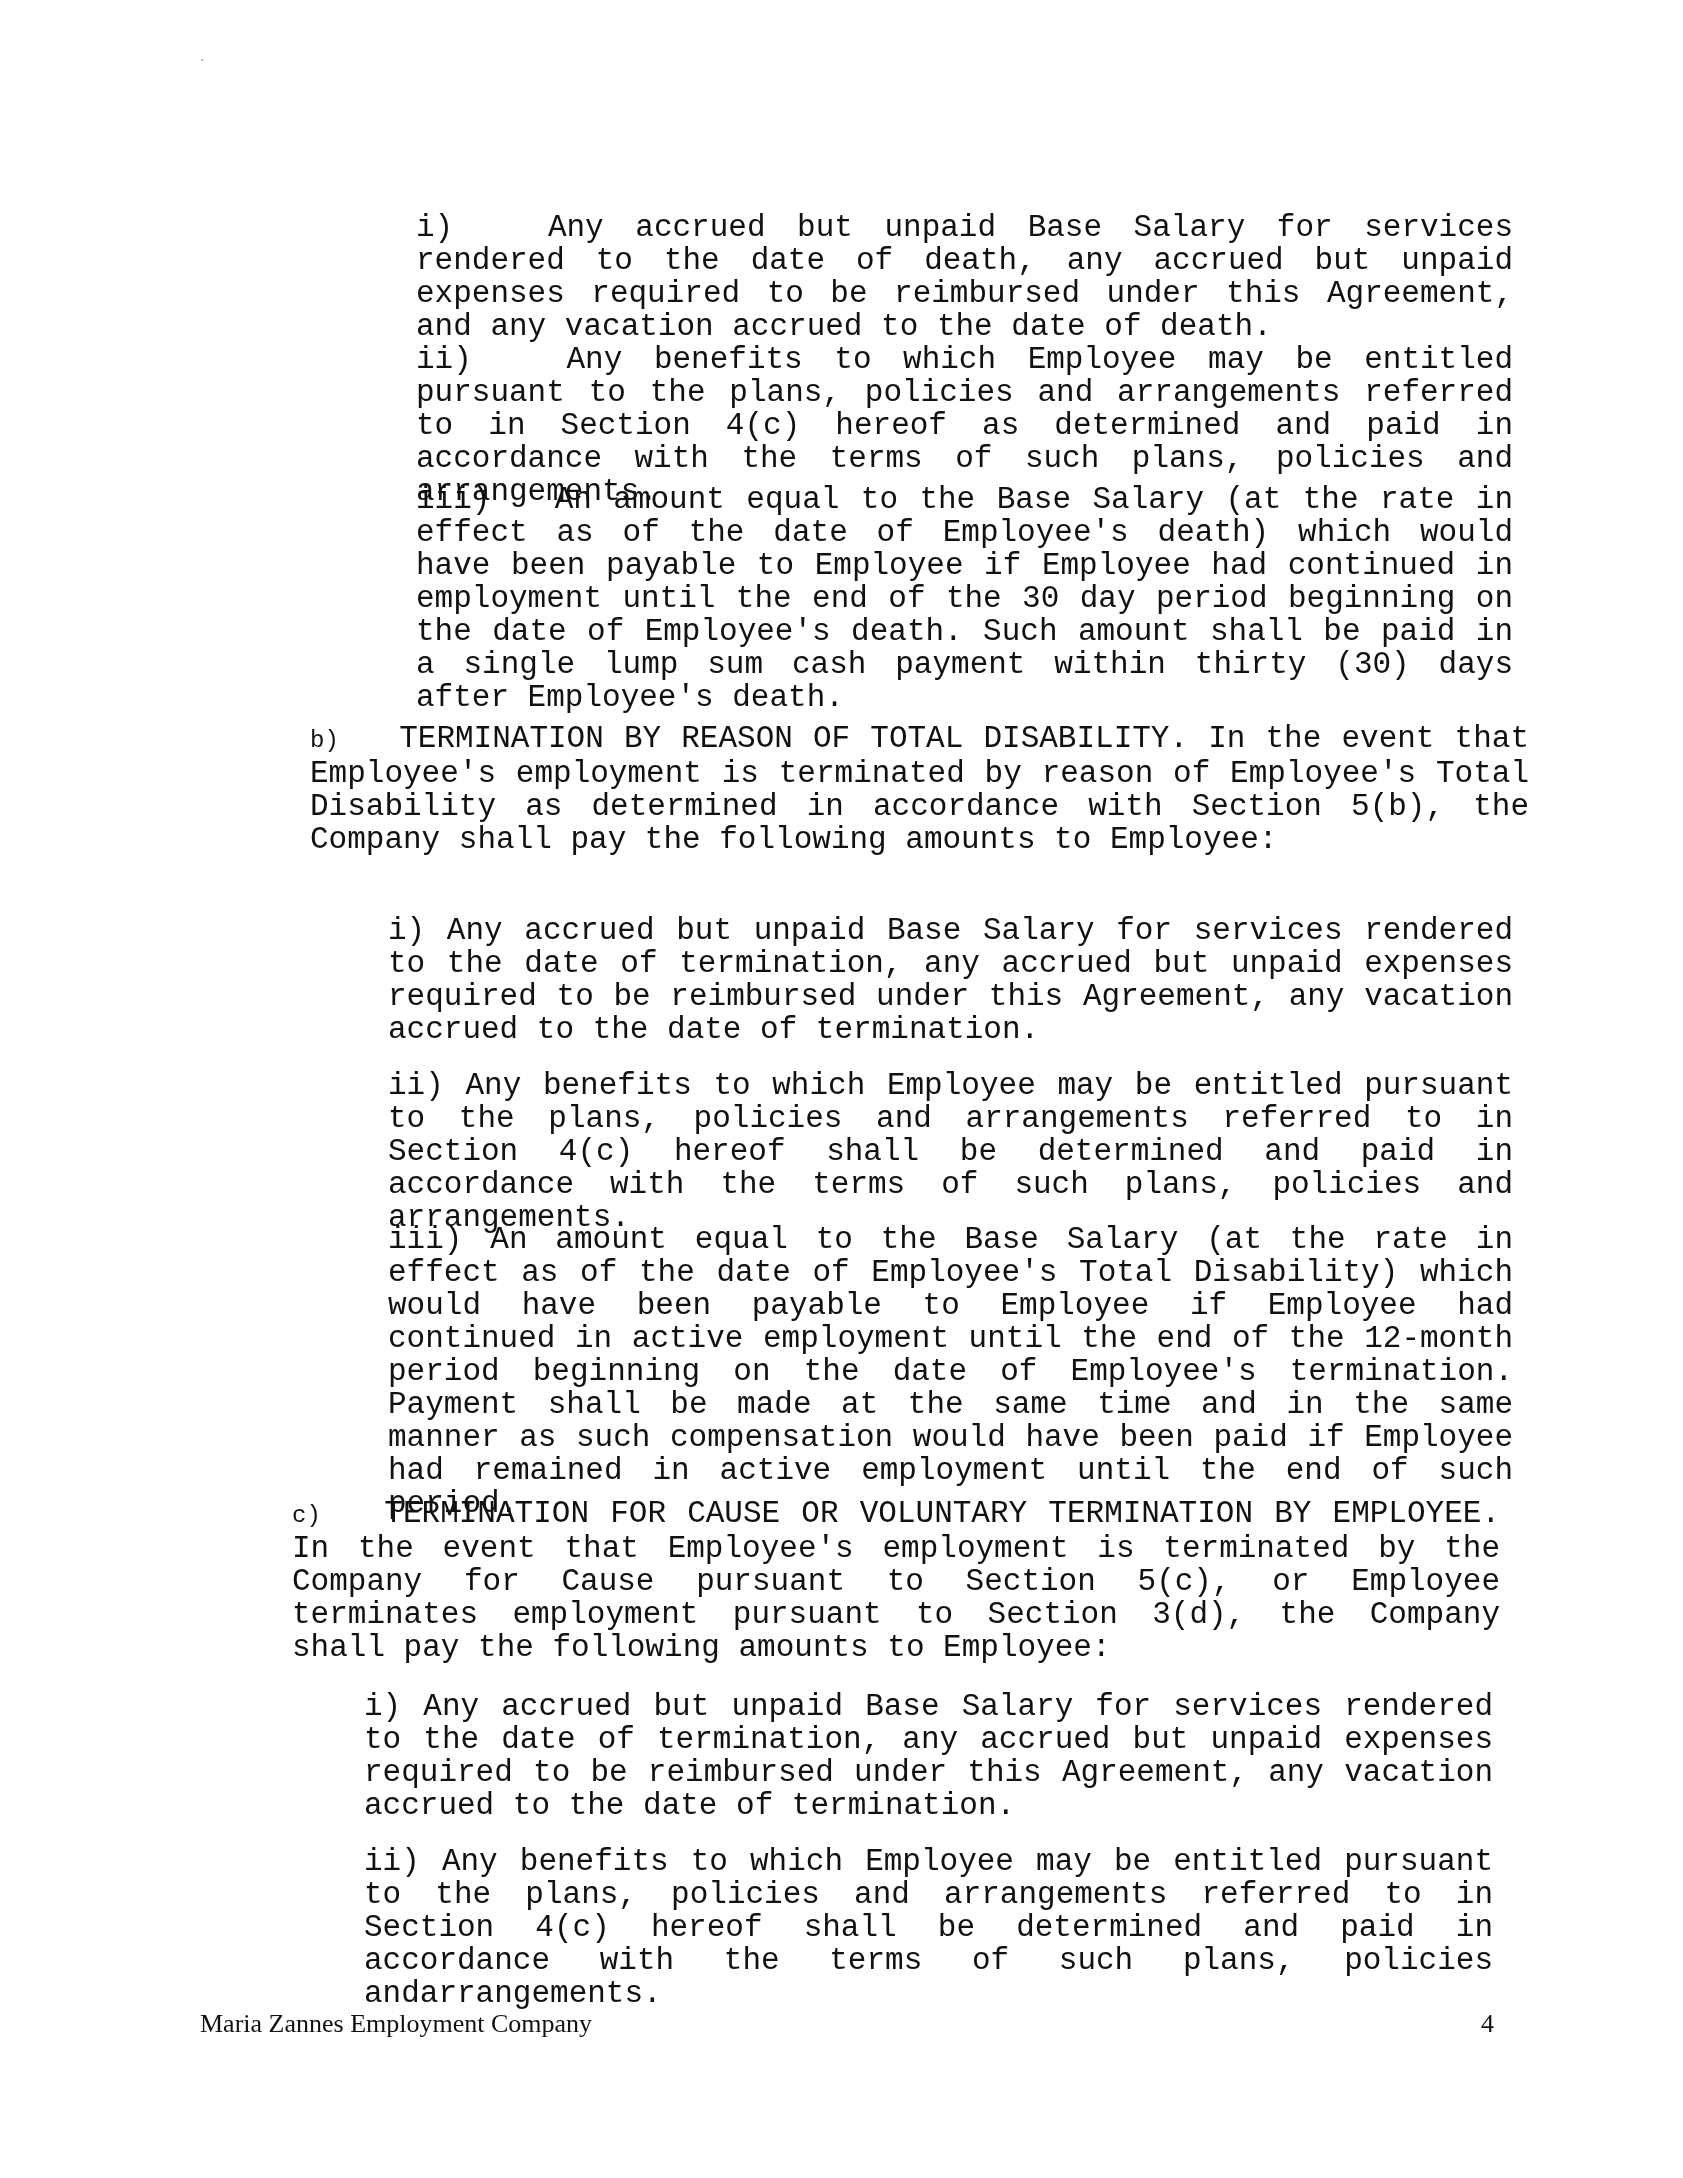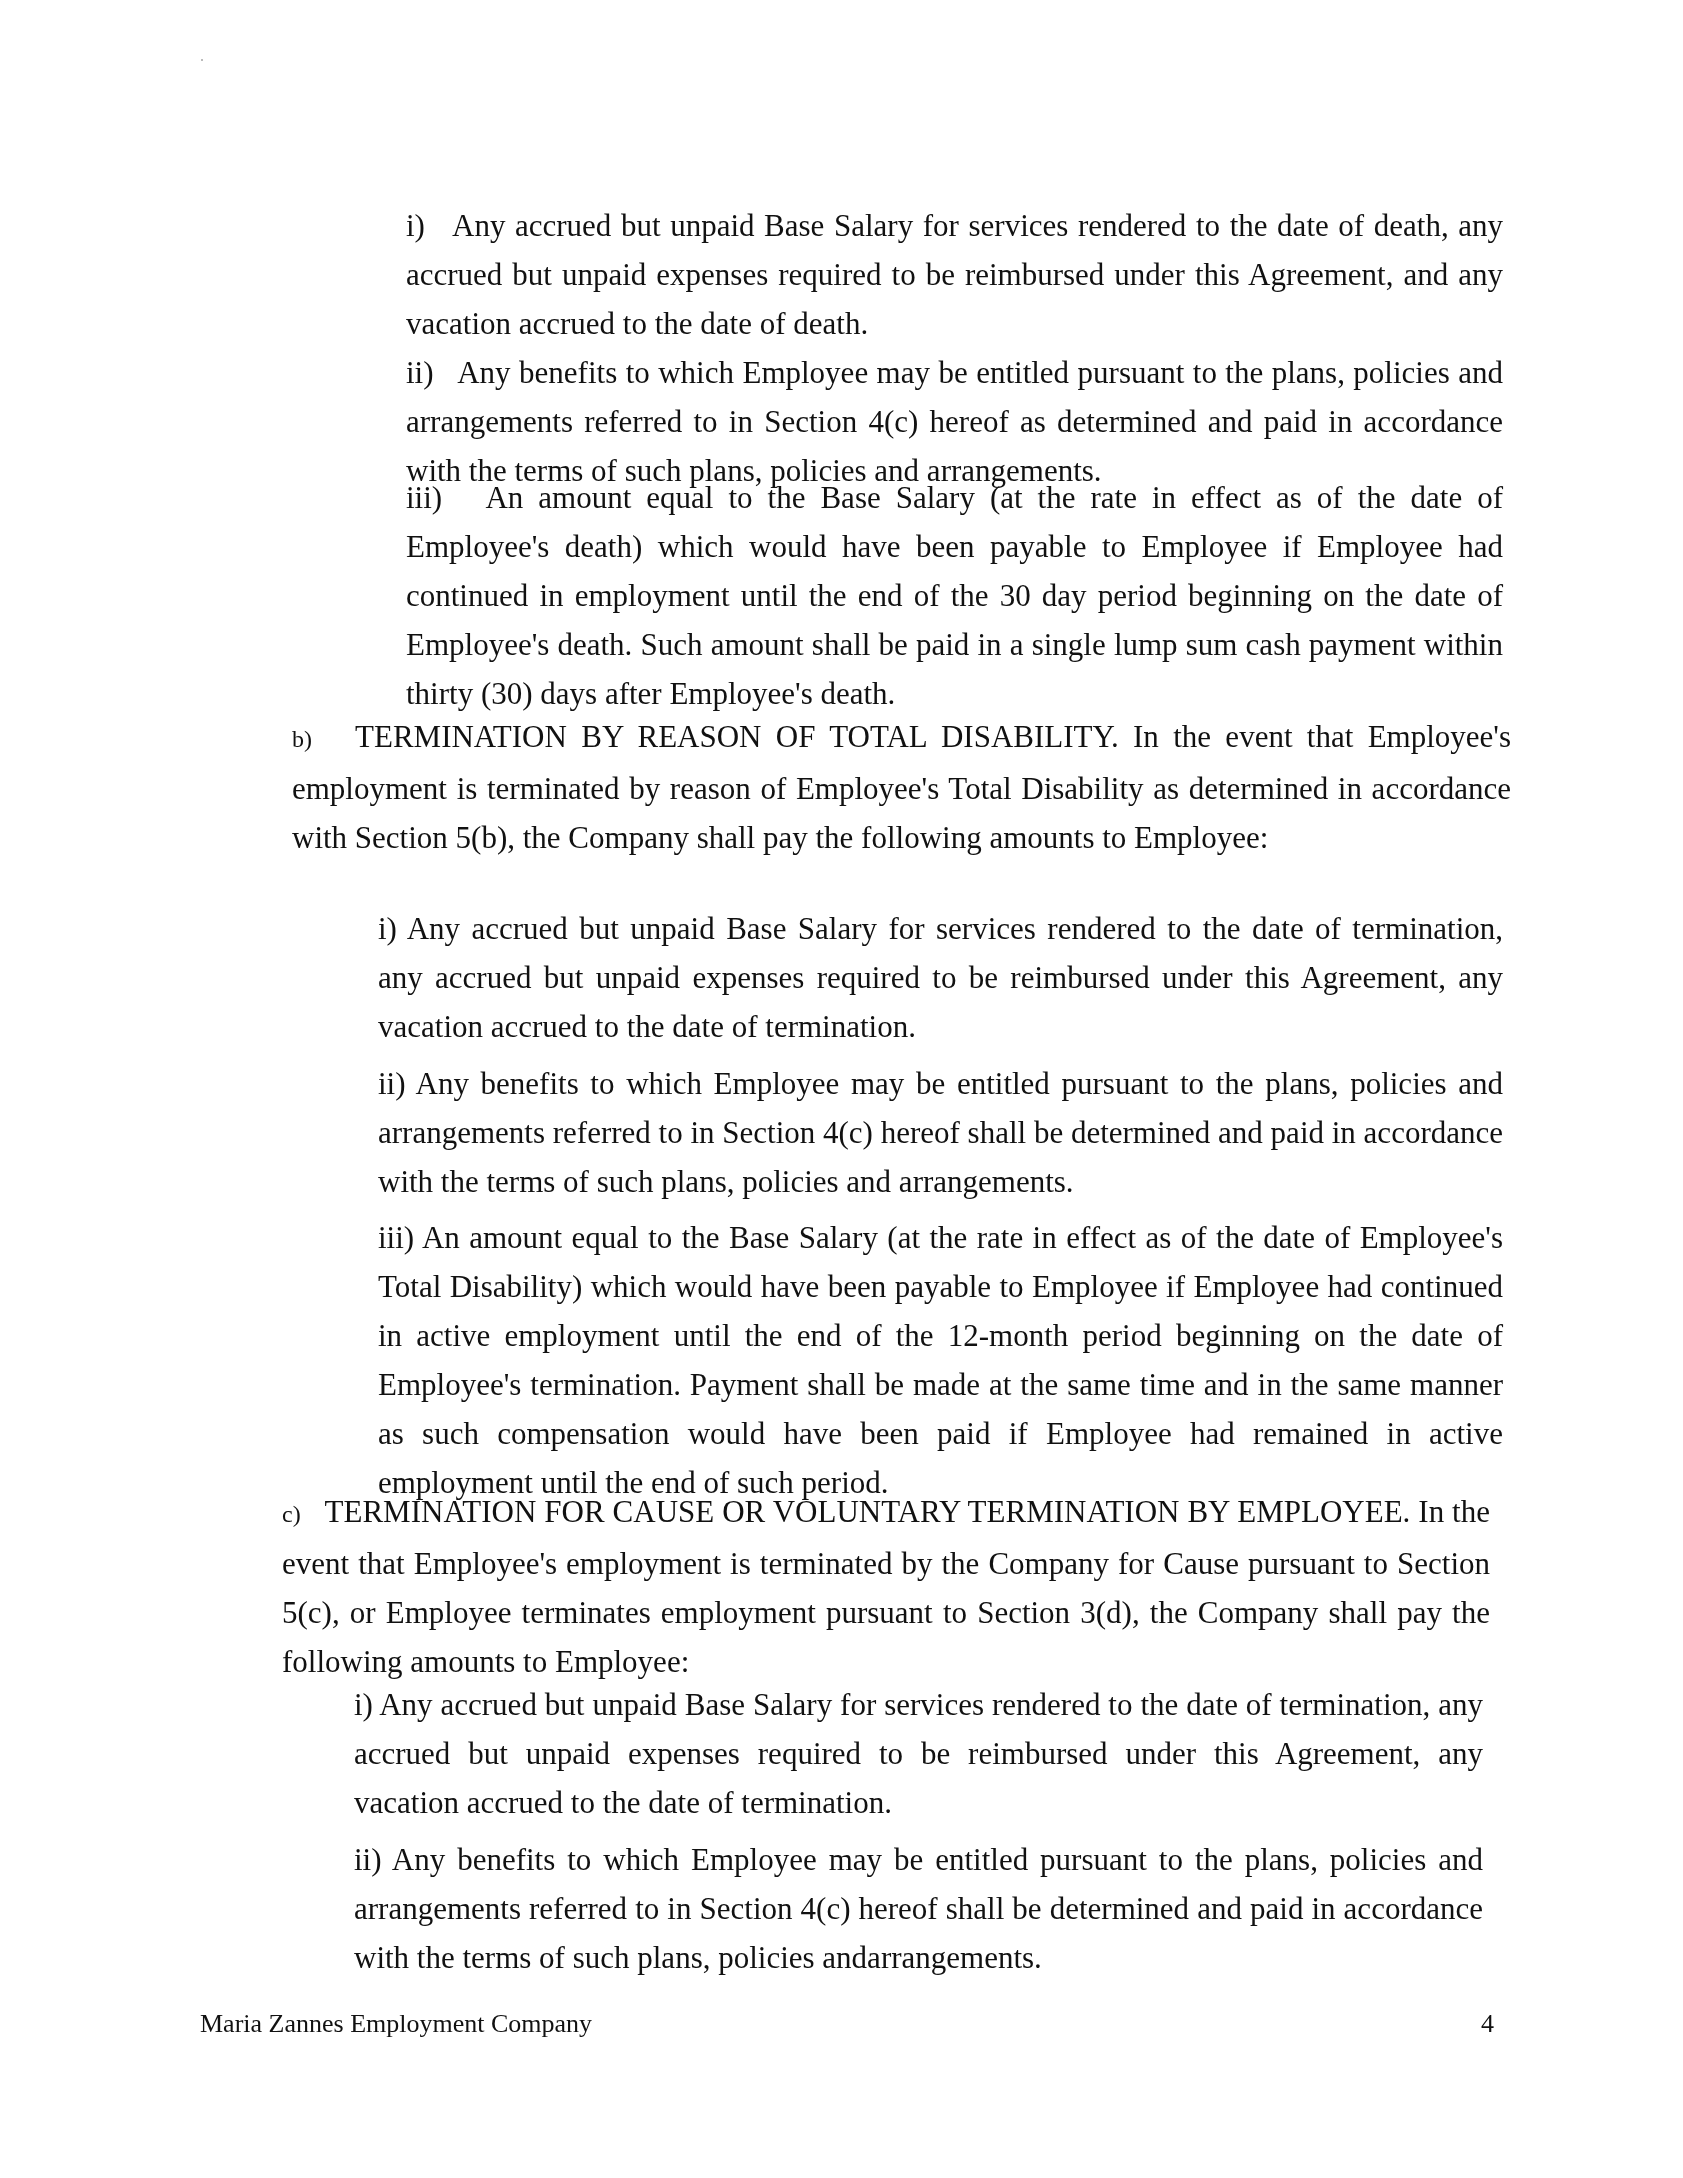--- a/index.html
+++ b/index.html
@@ -1,23 +1,23 @@
 <!DOCTYPE html>
 <html><head>
 <meta charset="utf-8">
 <style>
   html, body { margin:0; padding:0; background:#ffffff; }
   body { width:1683px; height:2178px; position:relative; overflow:hidden;
          font-family:"Liberation Serif", "DejaVu Serif", serif; color:#111111; }
   .speck { position:absolute; left:201px; top:59px; width:2px; height:2px; background:#bbbbbb; }
-  .para { position:absolute; font-size:31px; line-height:49px; text-align:justify; text-align-last:left; margin:0; }
+  .para { position:absolute; font-size:31px; line-height:33px; text-align:justify; text-align-last:left; margin:10px;font-family:Liberation Mono, monospace; }
   .label-small { font-size:24px; }
   #a-i   { left:406px; top:201px; width:1097px; }
   #a-iii { left:406px; top:473px; width:1097px; }
-  #b     { left:292px; top:712px; width:1219px; }
+  #b     { left:300px; top:712px; width:1219px; }
   #b-i   { left:378px; top:904px; width:1125px; }
   #b-ii  { left:378px; top:1059px; width:1125px; }
   #b-iii { left:378px; top:1213px; width:1125px; }
   #c     { left:282px; top:1487px; width:1208px; }
   #c-i   { left:354px; top:1680px; width:1129px; }
   #c-ii  { left:354px; top:1835px; width:1129px; }
   .footer { position:absolute; top:2008px; font-size:26px; line-height:32px; }
   #footer-title { left:200px; }
   #footer-page  { left:1481px; }
 </style>

